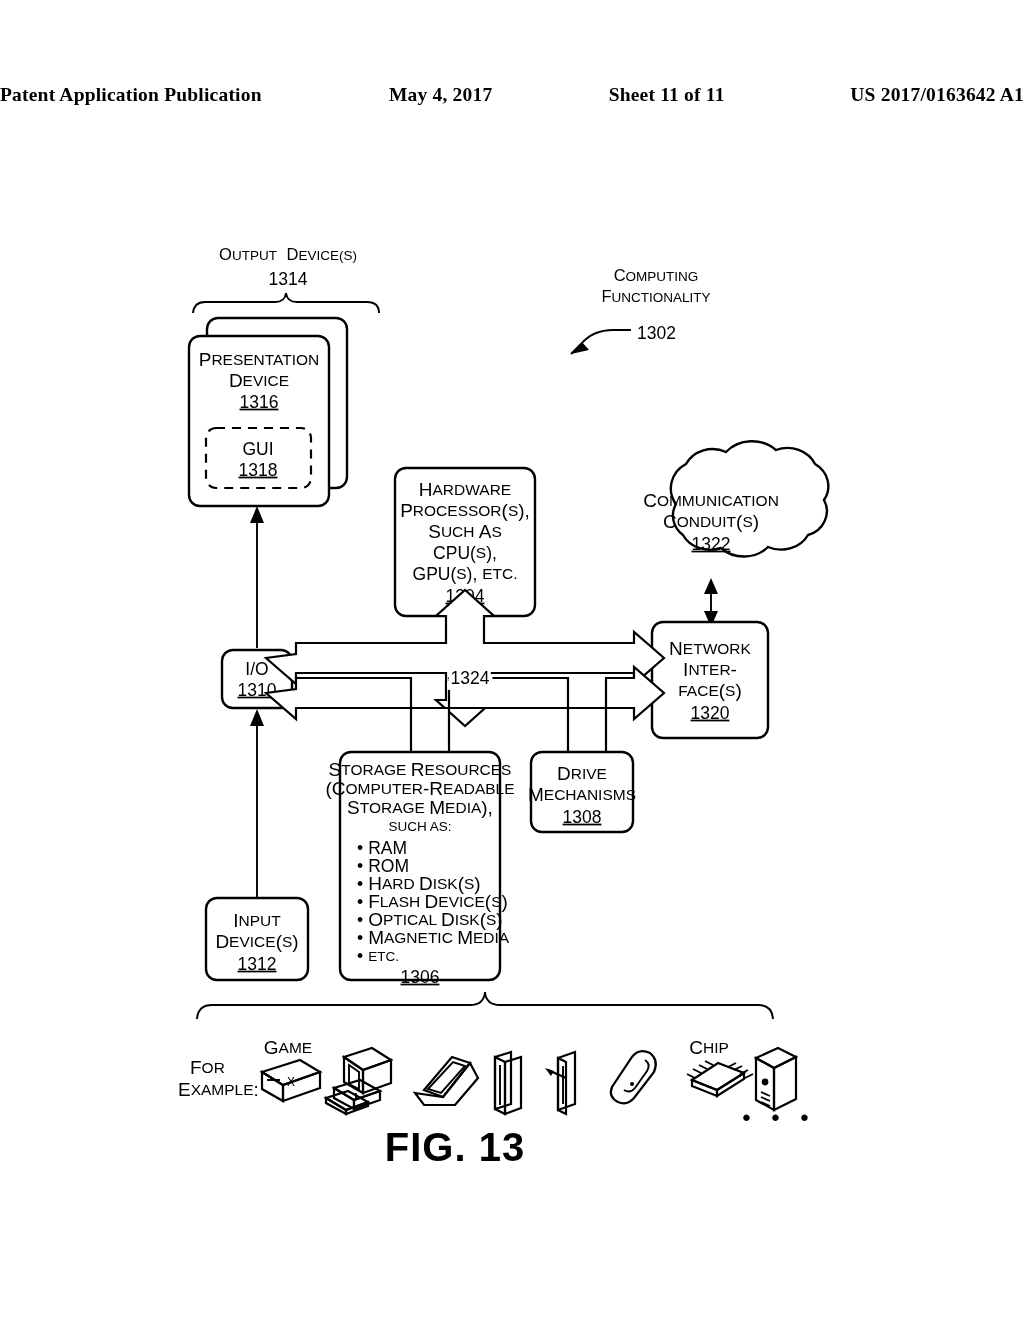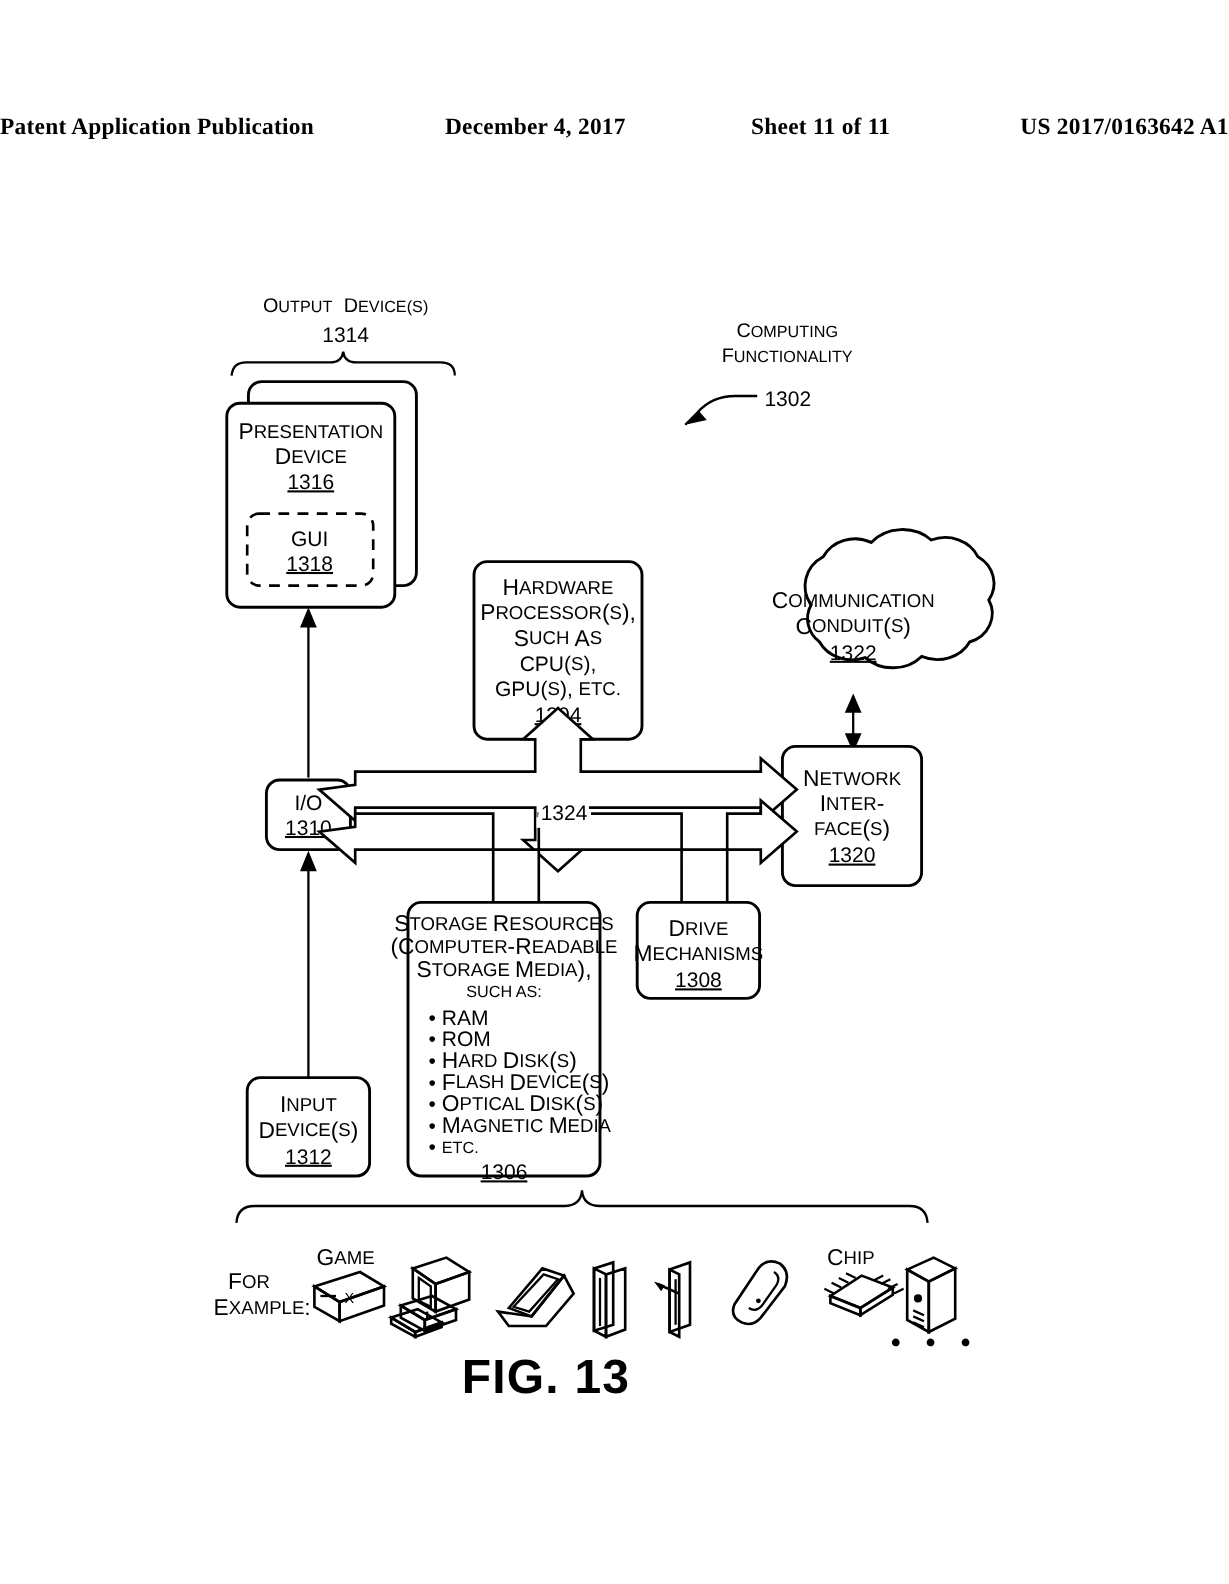--- a/index.html
+++ b/index.html
@@ -15,21 +15,21 @@
     font-family: "Liberation Serif", serif;
     overflow: hidden;
   }
   #page {
     position: absolute;
     inset: 0;
     background: #fff;
   }
   .pub-header {
     position: absolute;
-    top: 96px;
+    top: 84px;
     left: 0;
     width: 1024px;
     display: flex;
     justify-content: center;
     align-items: baseline;
     font-family: "Liberation Serif", serif;
     font-weight: bold;
     font-size: 19.5px;
     letter-spacing: 0.2px;
     color: #000;
@@ -79,21 +79,21 @@
   }
 </style>
 </head>
 <body>
 
 <div id="page">
 
   <div class="pub-header">
     <span>Patent Application Publication</span>
     <span class="hdr-gap-1"></span>
-    <span>December 4, 2017</span>
+    <span>May 4, 2017</span>
     <span class="hdr-gap-2"></span>
     <span>Sheet 11 of 11</span>
     <span class="hdr-gap-3"></span>
     <span>US 2017/0163642 A1</span>
   </div>
 
   <svg class="fig" viewBox="0 0 1024 1320">
 
     <g>
       <text class="t-cap" x="288" y="256">

